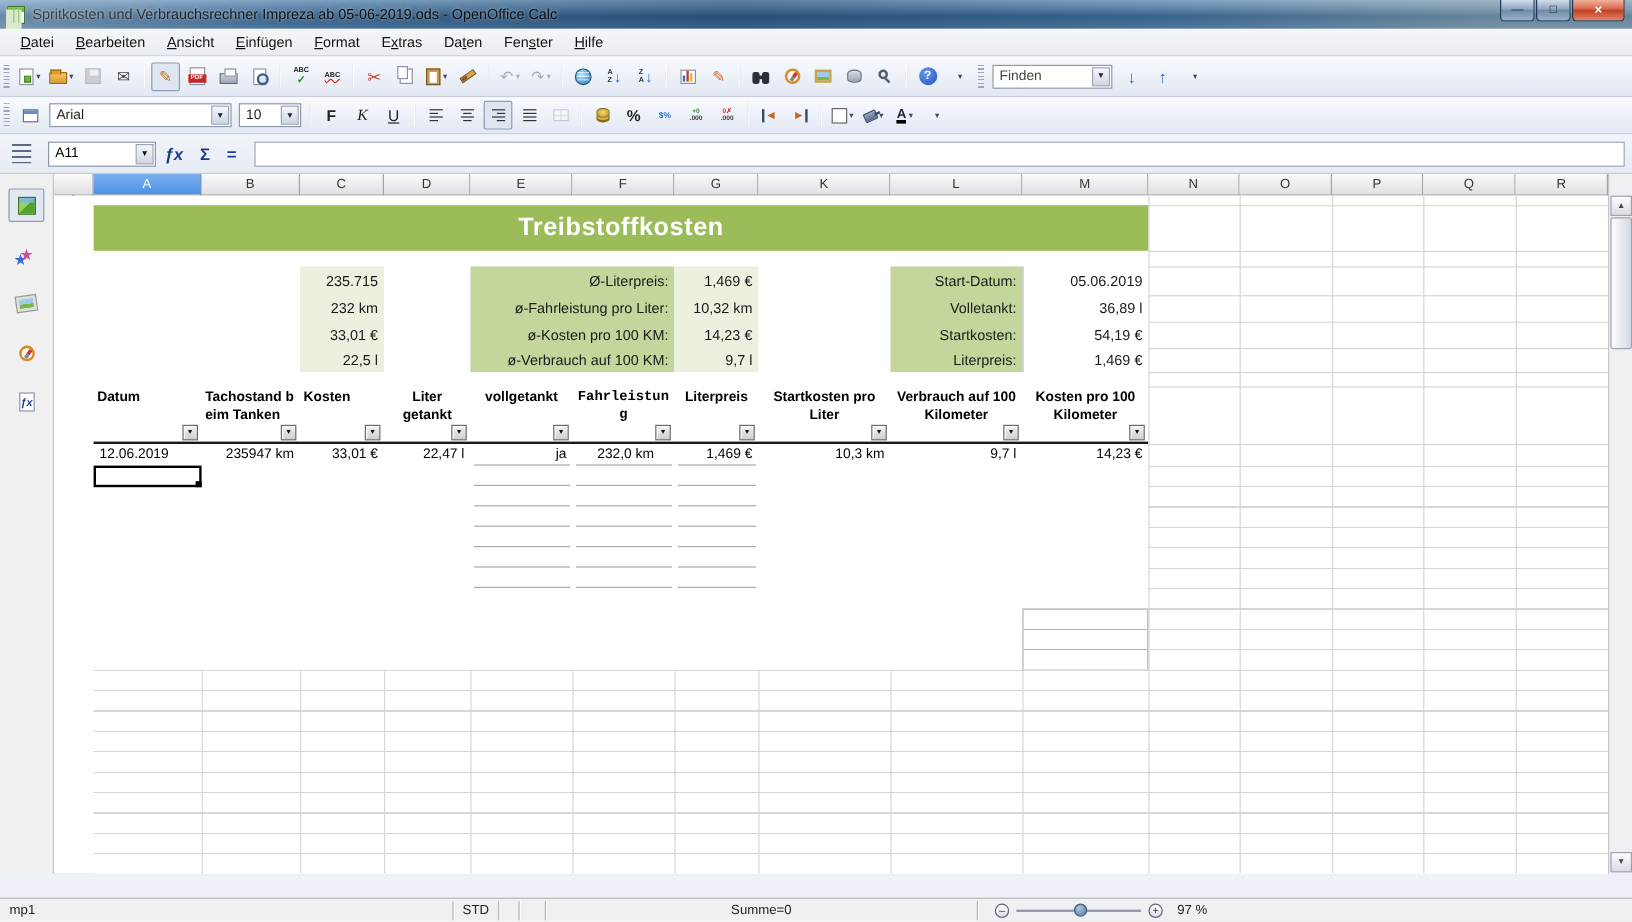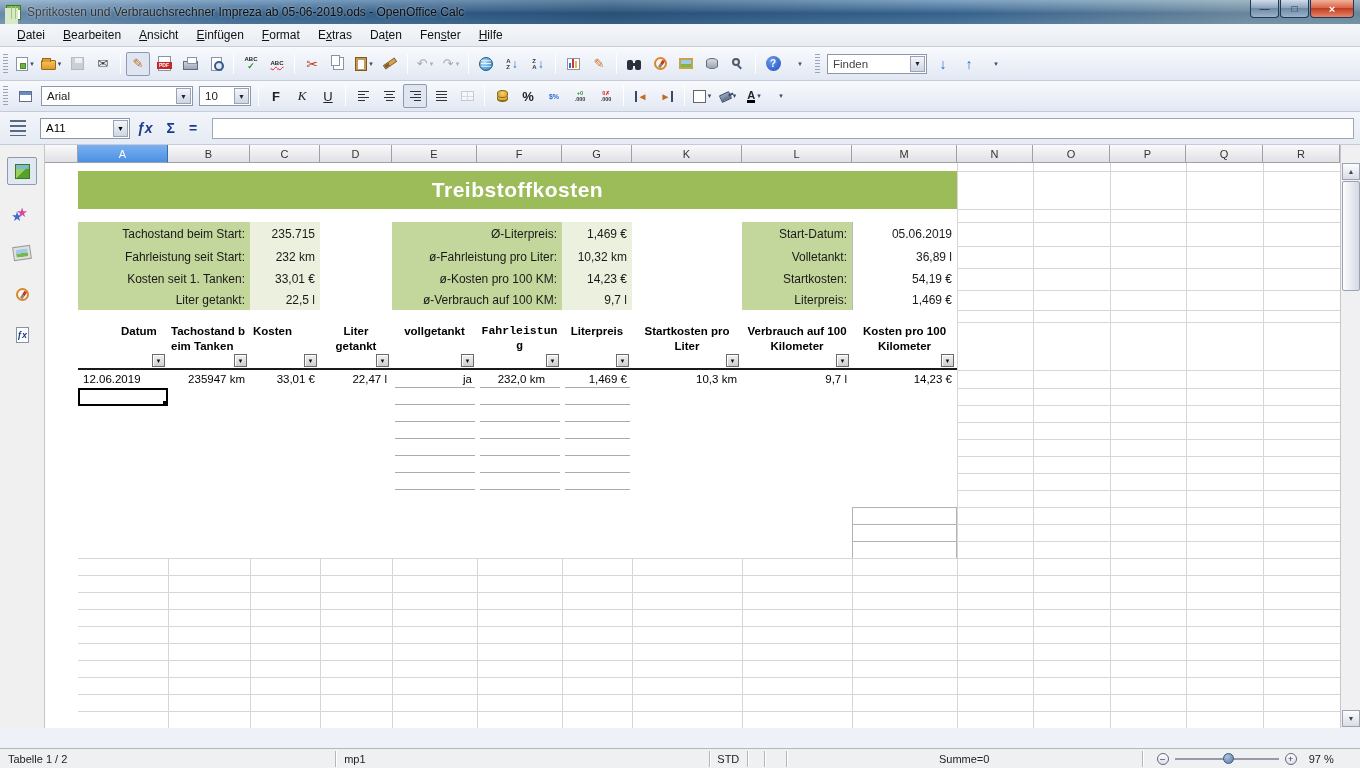--- a/index.html
+++ b/index.html
@@ -525,26 +525,20 @@
           <div class="rh" style="top: 480px; height: 17px;">26</div>
           <div class="rh" style="top: 497px; height: 17px;">27</div>
           <div class="rh" style="top: 514px; height: 17px;">28</div>
           <div class="rh" style="top: 531px; height: 17px;">29</div>
           <div class="rh" style="top: 548px; height: 17px;">30</div>
         </div>
 
       <div id="canvas">
         <div id="banner">Treibstoffkosten</div>
 
-        <div class="grp g-label" style="left:33px;top:59px;width:172px">
-          <div class="gr1">Tachostand beim Start:</div>
-          <div class="gr2">Fahrleistung seit Start:</div>
-          <div class="gr3">Kosten seit 1. Tanken:</div>
-          <div class="gr4">Liter getankt:</div>
-        </div>
         <div class="grp g-value" style="left:205px;top:59px;width:70px">
           <div class="gr1">235.715</div>
           <div class="gr2">232 km</div>
           <div class="gr3">33,01 €</div>
           <div class="gr4">22,5 l</div>
         </div>
 
         <div class="grp g-label" style="left:347px;top:59px;width:170px">
           <div class="gr1">Ø-Literpreis:</div>
           <div class="gr2">ø-Fahrleistung pro Liter:</div>
@@ -592,21 +586,21 @@
           <div class="gl" style="left: 123px; top: 395px; width: 1px; height: 170px;"></div>
           <div class="gl" style="left: 205px; top: 395px; width: 1px; height: 170px;"></div>
           <div class="gl" style="left: 275px; top: 395px; width: 1px; height: 170px;"></div>
           <div class="gl" style="left: 347px; top: 395px; width: 1px; height: 170px;"></div>
           <div class="gl" style="left: 432px; top: 395px; width: 1px; height: 170px;"></div>
           <div class="gl" style="left: 517px; top: 395px; width: 1px; height: 170px;"></div>
           <div class="gl" style="left: 587px; top: 395px; width: 1px; height: 170px;"></div>
           <div class="gl" style="left: 697px; top: 395px; width: 1px; height: 170px;"></div>
           <div class="gl" style="left: 807px; top: 395px; width: 1px; height: 170px;"></div>
           <div class="glr-h" style="left: 33px; top: 379px; width: 879px; height: 186px;"></div>
-          <div class="h9 l" style="left: 33px; width: 90px; margin-left: 40px;">Datum</div>
+          <div class="h9 l" style="left: 33px; width: 90px;">Datum</div>
           <div class="fbtn" style="left: 107px;">▼</div>
           <div class="h9 l ba" style="left: 123px; width: 82px;">Tachostand beim Tanken</div>
           <div class="fbtn" style="left: 189px;">▼</div>
           <div class="h9 l" style="left: 205px; width: 70px;">Kosten</div>
           <div class="fbtn" style="left: 259px;">▼</div>
           <div class="h9 c" style="left: 275px; width: 72px;">Liter getankt</div>
           <div class="fbtn" style="left: 331px;">▼</div>
           <div class="h9 c" style="left: 347px; width: 85px;">vollgetankt</div>
           <div class="fbtn" style="left: 416px;">▼</div>
           <div class="h9 c" style="left: 432px; width: 85px; font-family: Liberation Mono, monospace;">Fahrleistung</div>
@@ -645,21 +639,20 @@
 
     <div id="vscroll">
       <div class="sbtn" style="top:18px">▲</div>
       <div id="vthumb"></div>
       <div class="sbtn" style="top:565px">▼</div>
     </div>
   </div>
 
 
   <div id="statusbar">
-    <div class="sfield" id="sf-sheet">Tabelle 1 / 2</div>
     <div class="sfield" id="sf-style">mp1</div>
     <div class="sfield" id="sf-mode">STD</div>
     <div class="sfield" id="sf-e1"></div>
     <div class="sfield" id="sf-e2"></div>
     <div class="sfield" id="sf-sum">Summe=0</div>
     <div id="zoomctl">
       <div class="zbtn">–</div>
       <div id="ztrack">
           <div id="zthumb"></div>
         </div>

